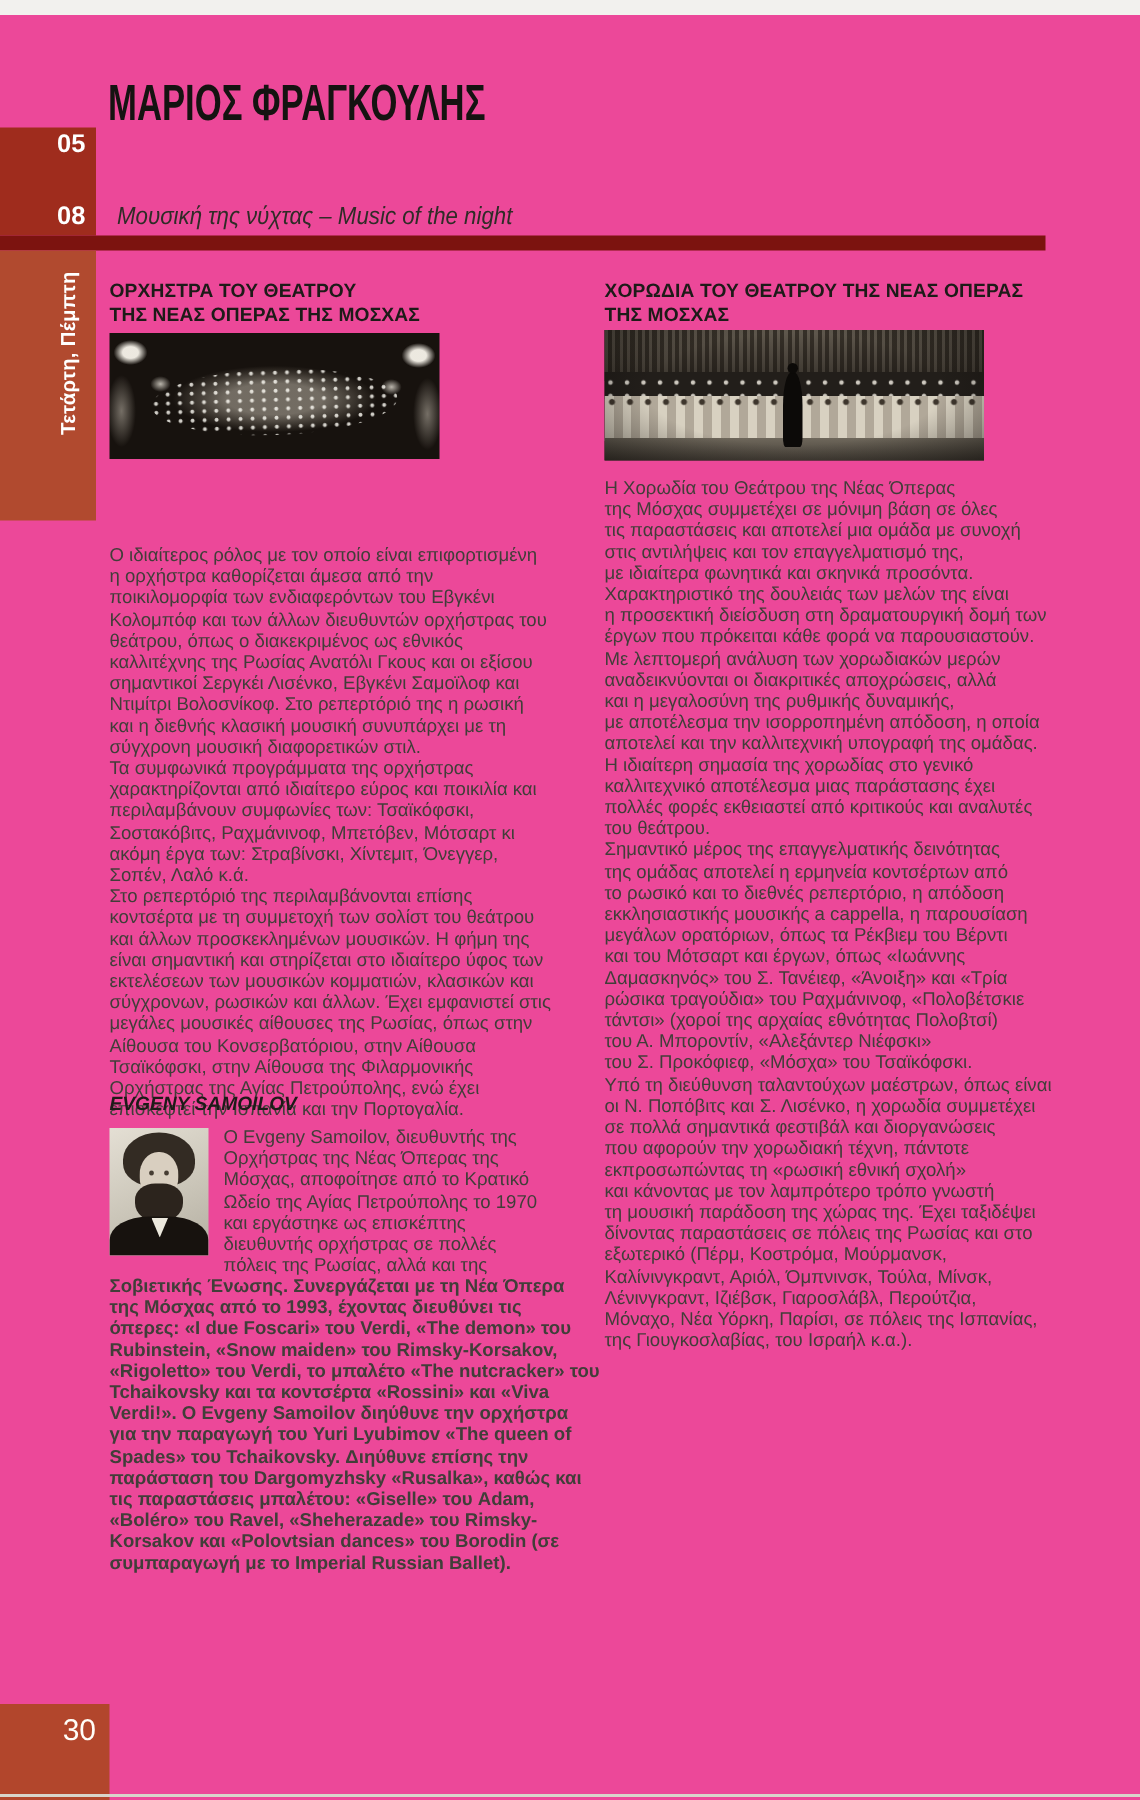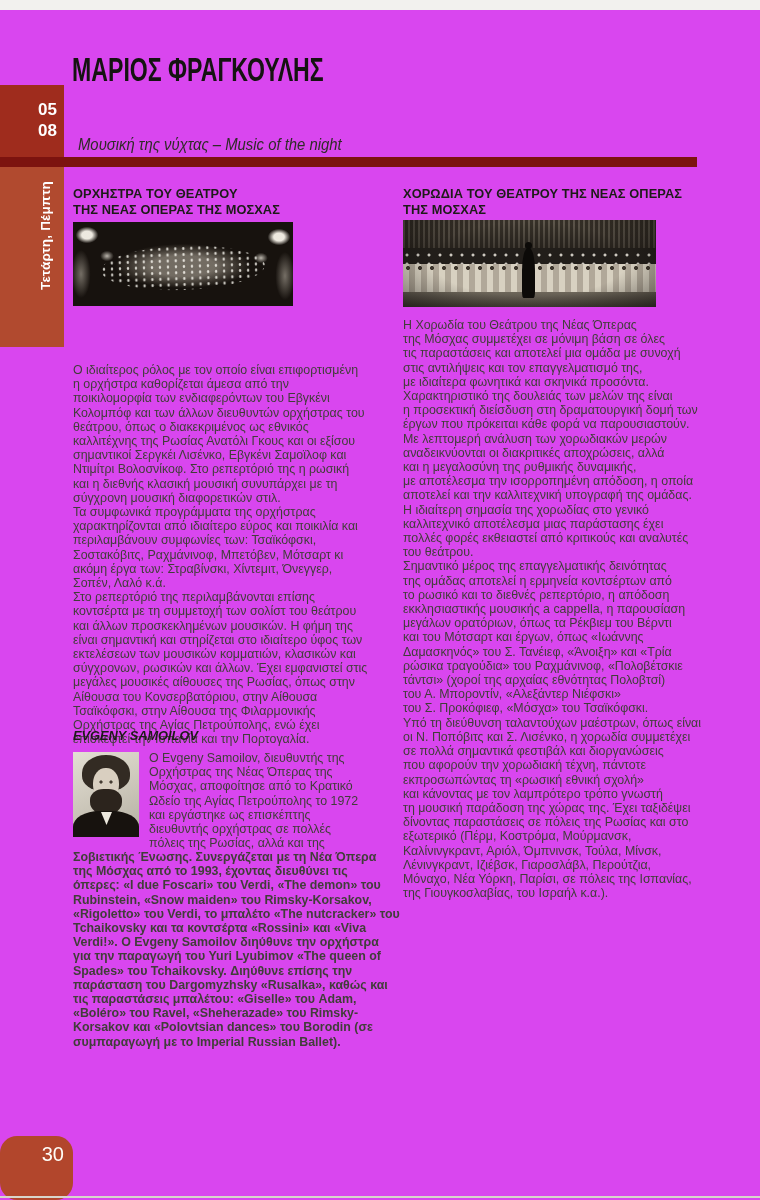--- a/index.html
+++ b/index.html
@@ -1,40 +1,40 @@
 <!DOCTYPE html>
 <html><head>
 <meta charset="utf-8">
 <style>
   * { margin:0; padding:0; box-sizing:border-box; }
   html,body { width:760px; }
   body { font-family:"Liberation Sans","DejaVu Sans",sans-serif; }
-  .page { position:relative; width:760px; height:1200px; background:#d946ef; overflow:hidden; }
+  .page { position:relative; width:760px; height:1200px; background:#ec4899; overflow:hidden; }
   .top-edge { position:absolute; left:0; top:0; width:760px; height:10px; background:#f2f1ee; }
   .bottom-edge { position:absolute; left:0; top:1196px; width:760px; height:2px; background:#d8d5cb; }
 
   .page-title { position:absolute; left:72px; top:50px; font-size:34px; font-weight:bold; color:#151311;
                 letter-spacing:0px; transform:scaleX(0.68); transform-origin:0 0; white-space:nowrap; }
 
   .date-block { position:absolute; left:0; top:85px; width:64px; height:72px; background:#9f2c1d;
-                display:flex; flex-direction:column; justify-content:center; align-items:flex-end;
+                display:flex; flex-direction:column; justify-content:space-between; align-items:flex-end;
                 padding:0 7px 3px 0; }
   .date-num { color:#ffffff; font-weight:bold; font-size:17px; line-height:21px; }
 
   .subtitle { position:absolute; left:78px; top:135px; font-size:16.5px; font-style:italic; color:#2f2c27;
               transform:scaleX(0.9); transform-origin:0 0; white-space:nowrap; }
 
   .divider-bar { position:absolute; left:0; top:157px; width:697px; height:10px; background:#7c130f; }
 
   .day-block { position:absolute; left:0; top:167px; width:64px; height:180px; background:#b14a2f; }
   .day-label { position:absolute; left:38px; top:290px; transform:rotate(-90deg); transform-origin:0 0;
                color:#ffffff; font-weight:bold; font-size:13.5px; white-space:nowrap; letter-spacing:0.2px; }
 
   .pagenum-block { position:absolute; left:0; top:1136px; width:73px; height:64px; background:#b2462c;
-                   text-align:right; padding:7px 9px 0 0;border-radius:17px; }
+                   text-align:right; padding:7px 9px 0 0; }
   .pagenum { color:#fffdf8; font-size:20px; }
 
   .col-heading { position:absolute; font-size:12.8px; font-weight:bold; color:#1d1b18;
                  line-height:15.5px; white-space:pre-line; letter-spacing:0.1px; }
   .heading-left { left:73px; top:186px; }
   .heading-right { left:403px; top:186px; }
 
   .body-text { position:absolute; font-size:12.4px; line-height:14.2px; color:#413e39;
                white-space:pre-line; letter-spacing:0px; }
   .body-left { left:73px; top:318px; width:330px;margin-top:45px; }
@@ -210,21 +210,21 @@
     <div class="portrait-hair"></div>
     <div class="portrait-face"></div>
     <div class="portrait-beard"></div>
     <div class="portrait-suit"></div>
     <div class="portrait-shirt"></div>
   </div>
 
   <div class="body-text sam-indent">Ο Evgeny Samoilov, διευθυντής της
 Ορχήστρας της Νέας Όπερας της
 Μόσχας, αποφοίτησε από το Κρατικό
-Ωδείο της Αγίας Πετρούπολης το 1972
+Ωδείο της Αγίας Πετρούπολης το 1970
 και εργάστηκε ως επισκέπτης
 διευθυντής ορχήστρας σε πολλές
 πόλεις της Ρωσίας, αλλά και της</div>
   <div class="body-text sam-full">Σοβιετικής Ένωσης. Συνεργάζεται με τη Νέα Όπερα
 της Μόσχας από το 1993, έχοντας διευθύνει τις
 όπερες: «I due Foscari» του Verdi,  «The demon» του
 Rubinstein, «Snow maiden» του Rimsky-Korsakov,
 «Rigoletto» του Verdi, το μπαλέτο «The nutcracker» του
 Tchaikovsky και τα κοντσέρτα «Rossini» και «Viva
 Verdi!». Ο Evgeny Samoilov διηύθυνε την ορχήστρα

